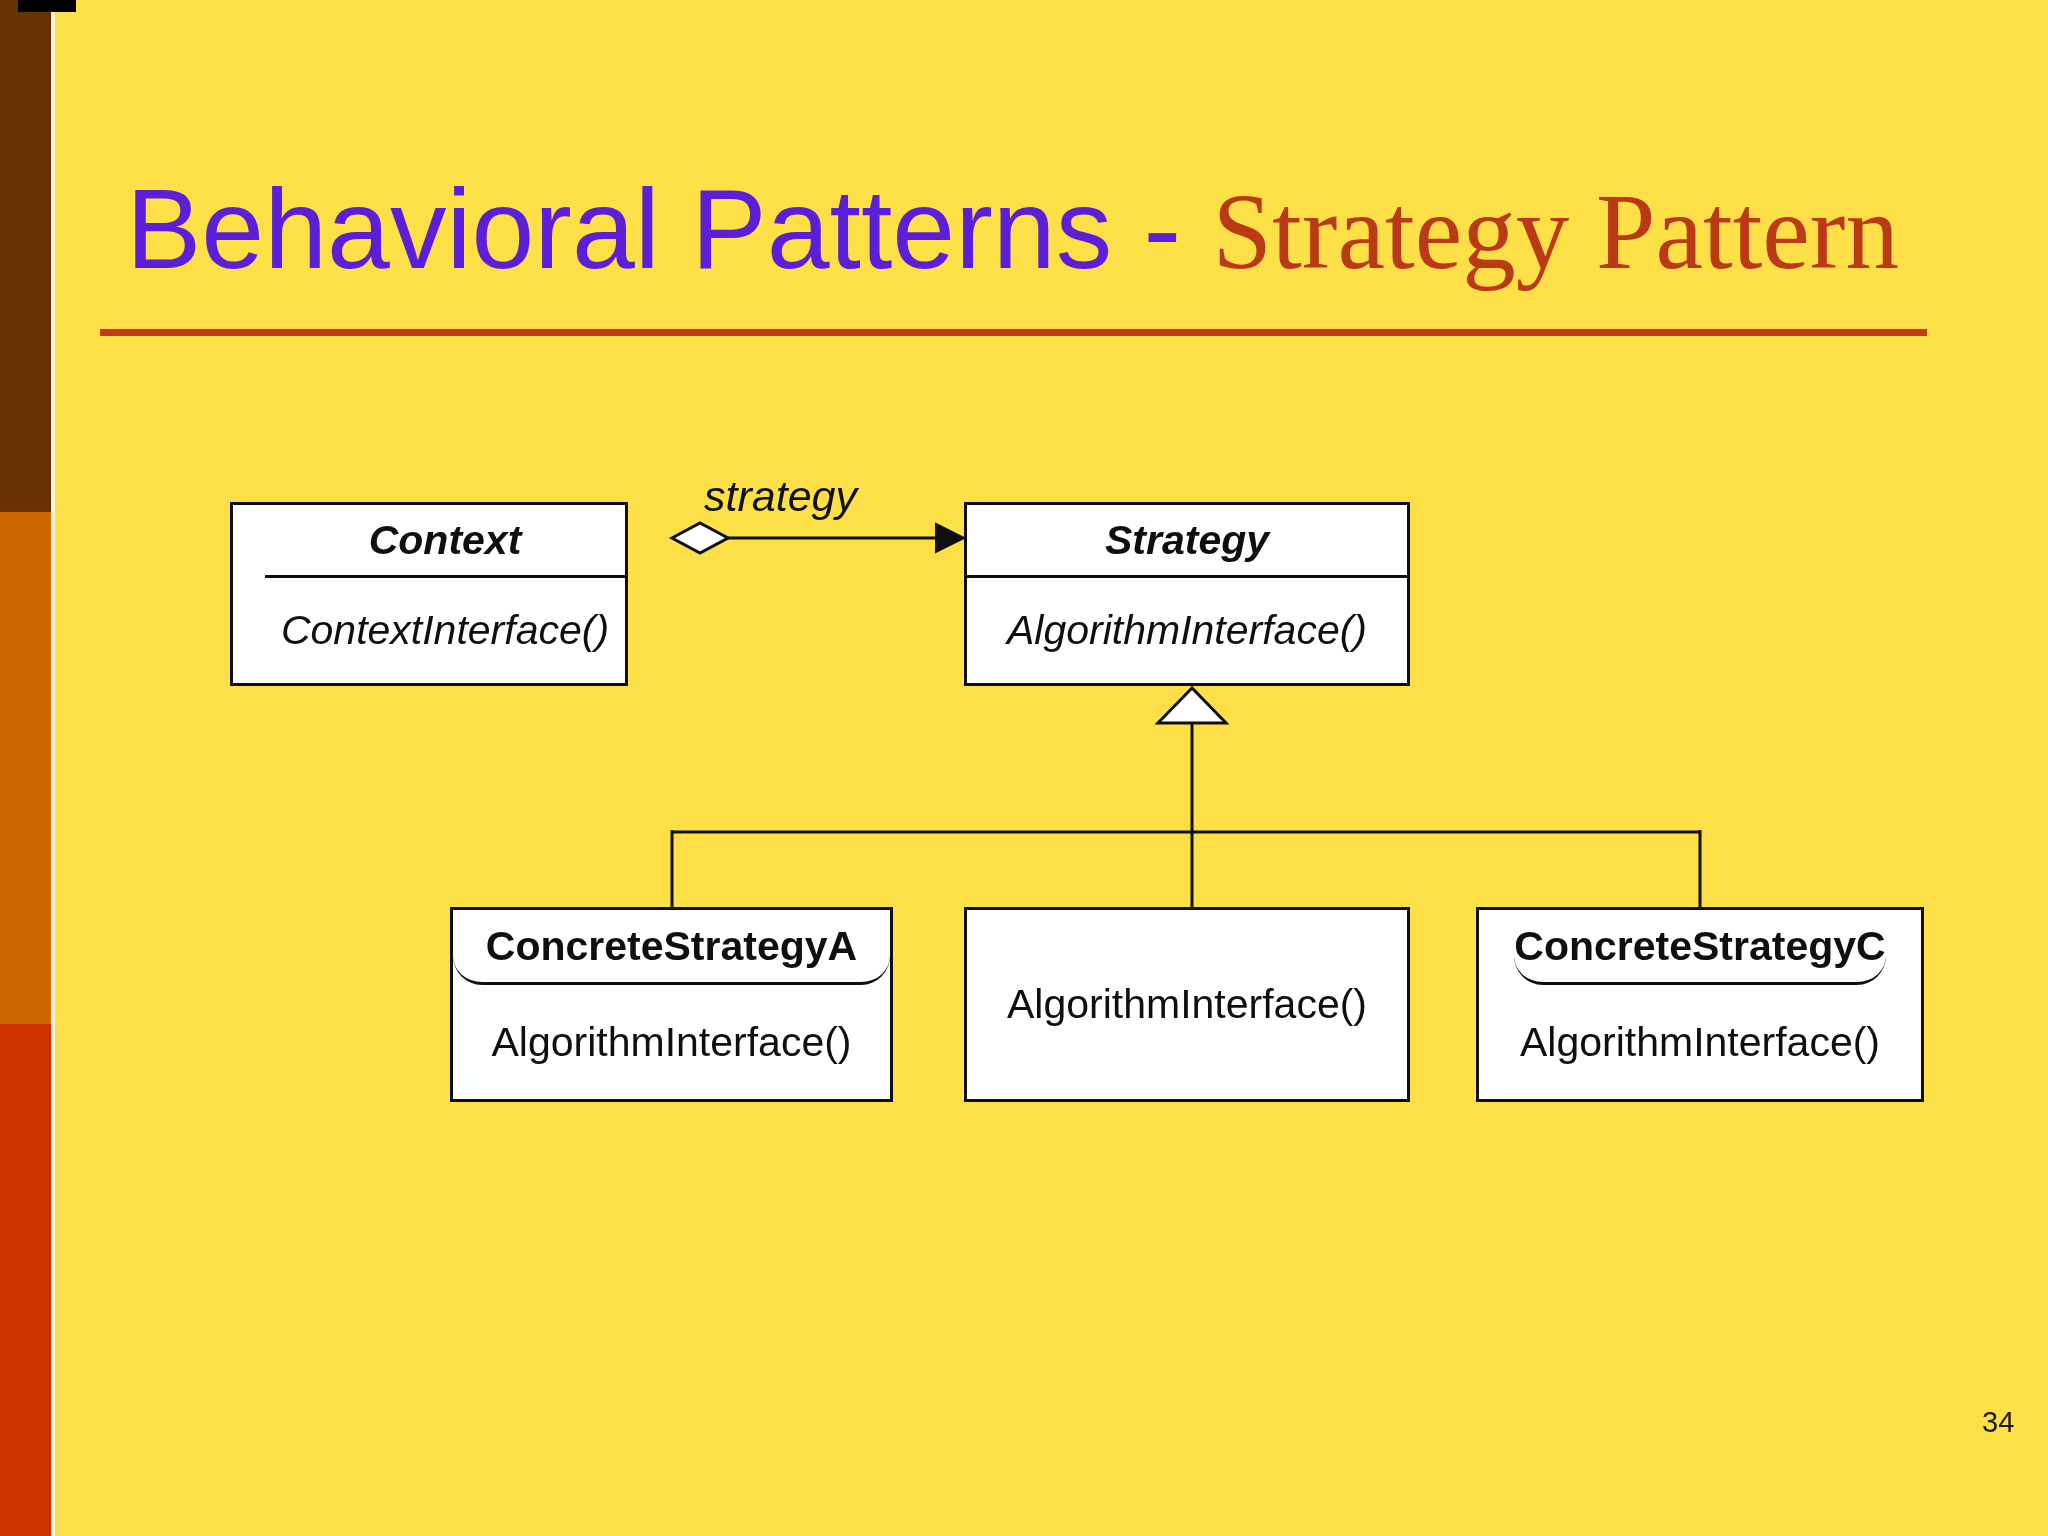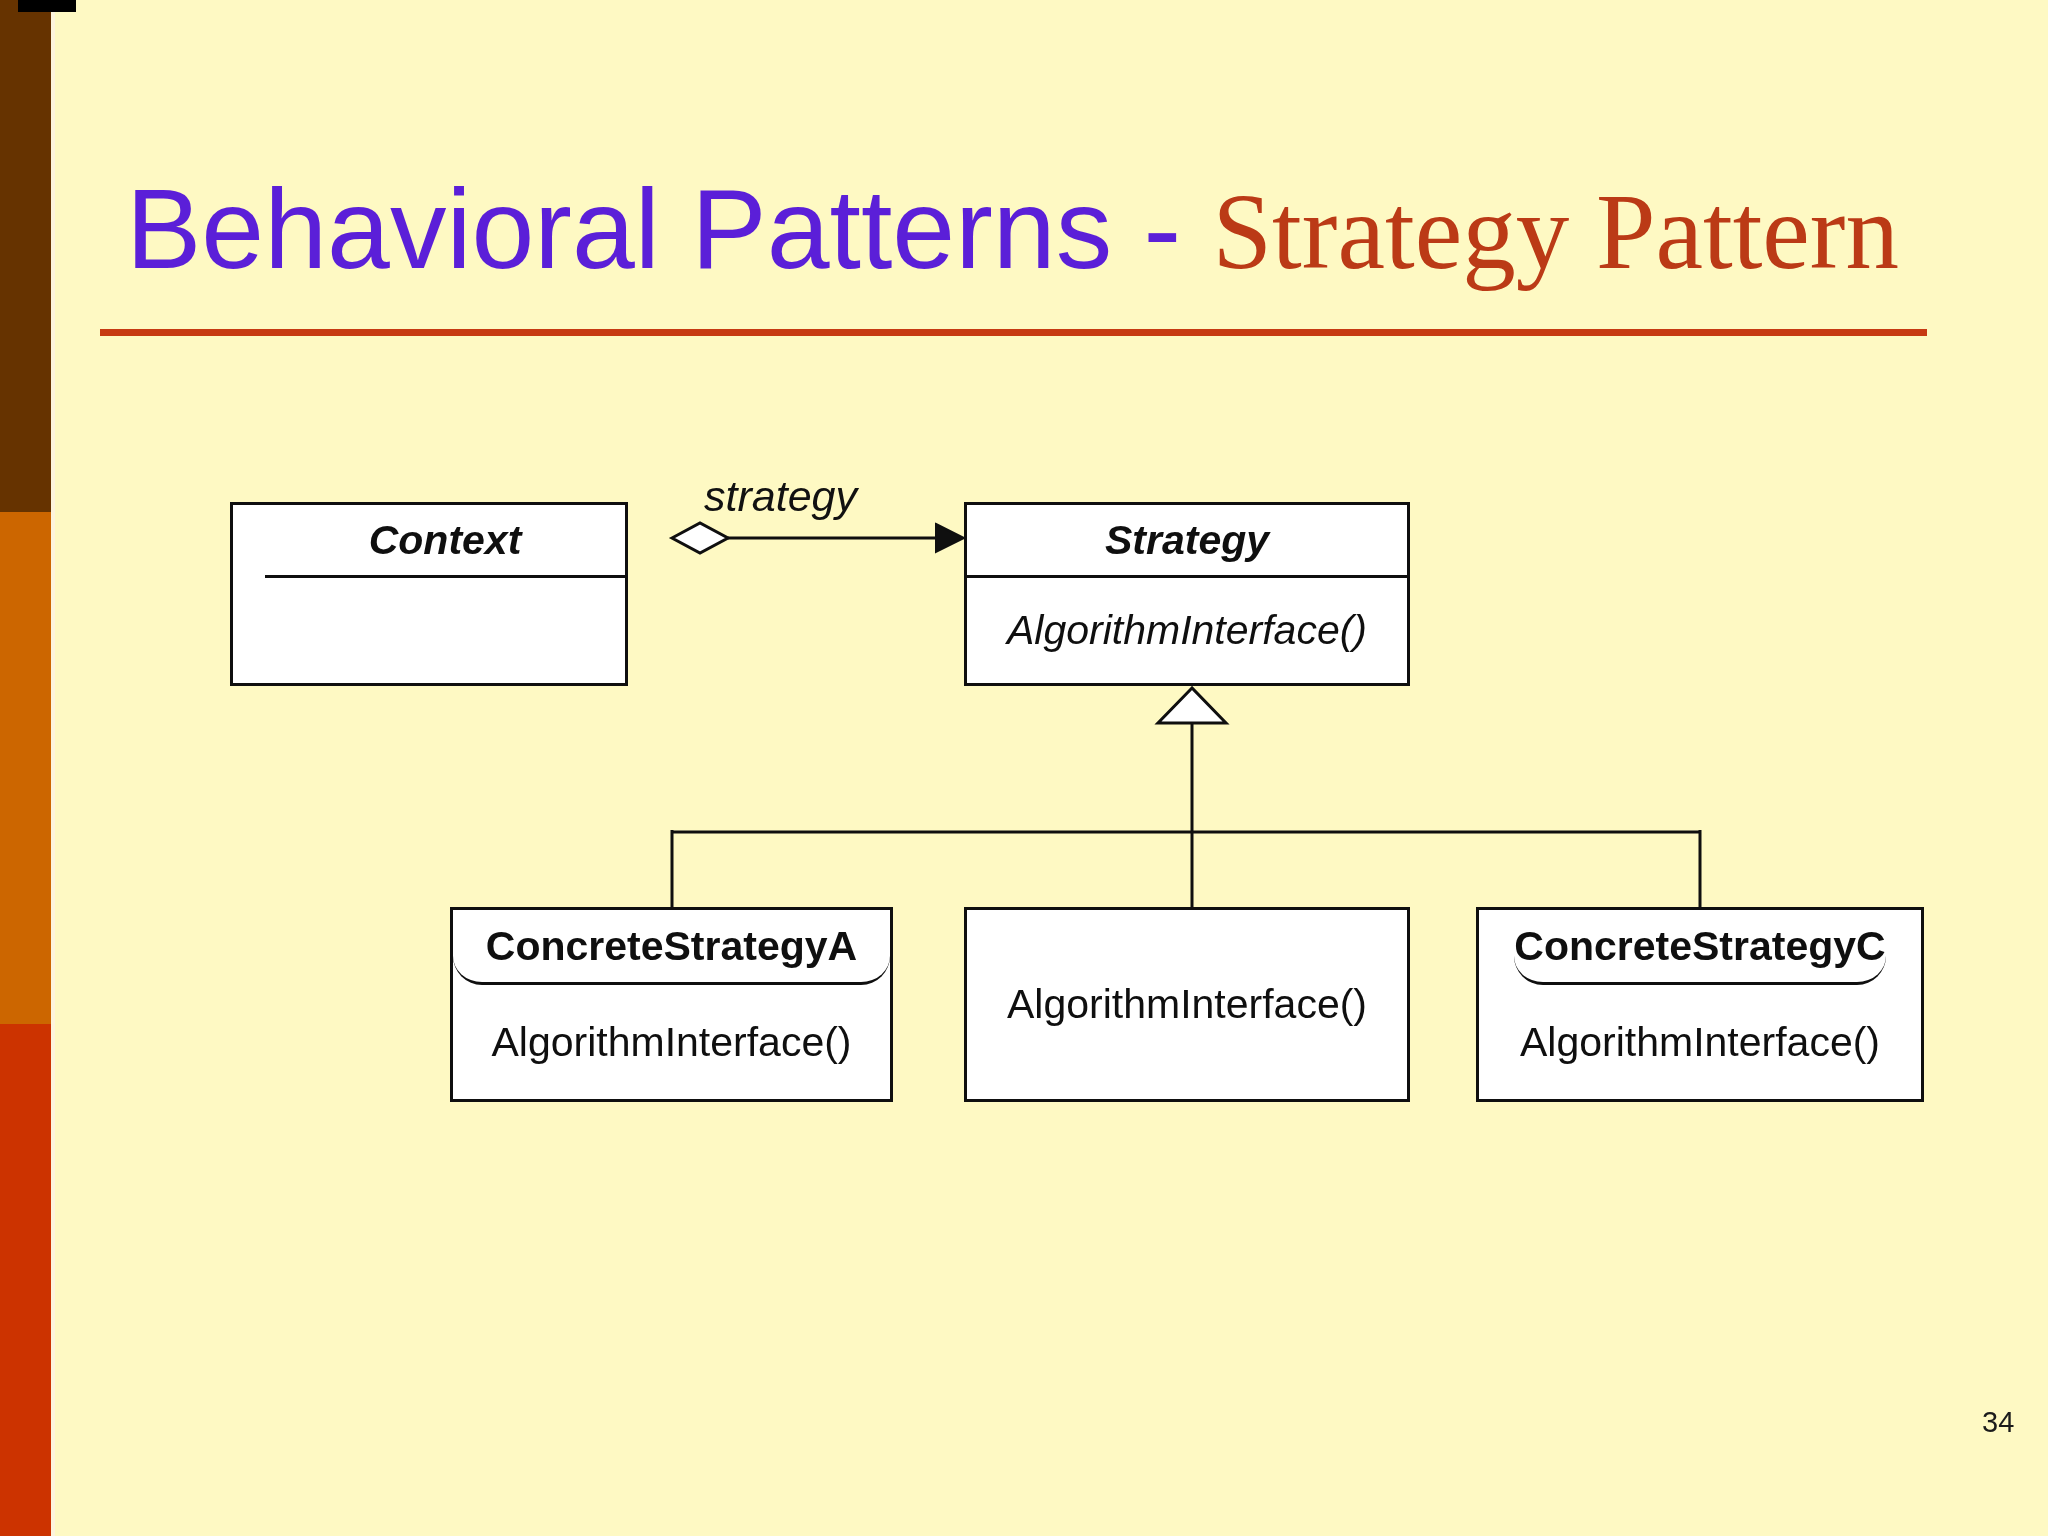--- a/index.html
+++ b/index.html
@@ -1,17 +1,17 @@
 <!DOCTYPE html>
 <html style="--title-primary: #5B1FD8; --title-secondary: #BB3A16; --underline: #C63A12; --sidebar-brown: #663300; --sidebar-orange: #CC6600; --sidebar-red: #CC3300;"><head>
 <meta charset="utf-8">
 <style>
   html,body{margin:0;padding:0;background:#fff;}
   .slide{
-    position:relative;width:2048px;height:1536px;background:#fef9c3;
+    position:relative;width:2048px;height:1536px;background:#fde047;
     overflow:hidden;font-family:"Liberation Sans",sans-serif;
   }
 
   
   .bar{position:absolute;left:0;width:51px;}
   .bar-brown{top:0;height:512px;background:var(--sidebar-brown,#663300);}
   .bar-orange{top:512px;height:512px;background:var(--sidebar-orange,#CC6600);}
   .bar-red{top:1024px;height:512px;background:var(--sidebar-red,#CC3300);}
   .bar-edge{position:absolute;left:51px;top:0;width:4px;height:1536px;background:#FDF4DC;}
   .corner-chip{position:absolute;left:18px;top:0;width:58px;height:12px;background:#000;}
@@ -87,20 +87,21 @@
     <line x1="672" y1="830" x2="672" y2="907" stroke="#0f0f0f" stroke-width="3"></line>
     <line x1="1700" y1="830" x2="1700" y2="907" stroke="#0f0f0f" stroke-width="3"></line>
 
     <polygon points="1192,688 1158,723 1226,723" fill="#ffffff" stroke="#0f0f0f" stroke-width="3"></polygon>
   </svg>
 
   <div class="assoc-label">strategy</div>
 
   <div class="uml-box row-top abstract" style="left:230px;top:502px;width:398px;height:184px;padding-left:32px;">
     <div class="uml-title">Context</div>
+    <div class="uml-body">ContextInterface()</div>
   </div>
 
   <div class="uml-box row-top abstract" style="left:964px;top:502px;width:446px;height:184px;">
     <div class="uml-title">Strategy</div>
     <div class="uml-body">AlgorithmInterface()</div>
   </div>
 
   <div class="uml-box row-bottom" style="left:450px;top:907px;width:443px;height:195px;">
     <div class="uml-title">ConcreteStrategyA</div>
     <div class="uml-body">AlgorithmInterface()</div>

